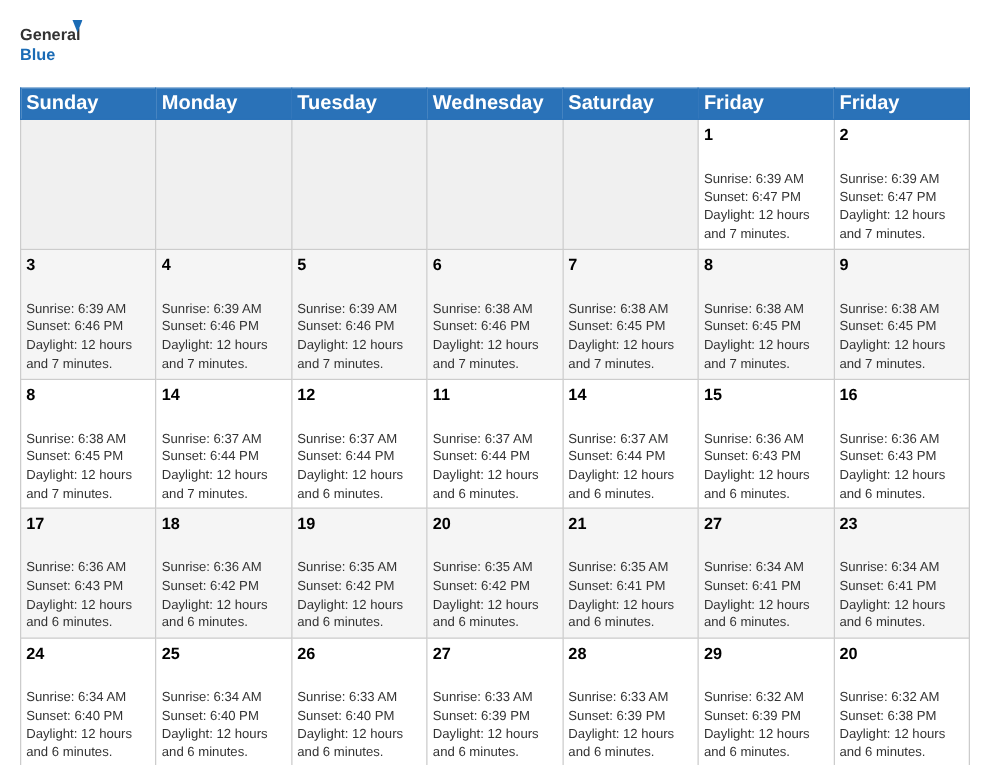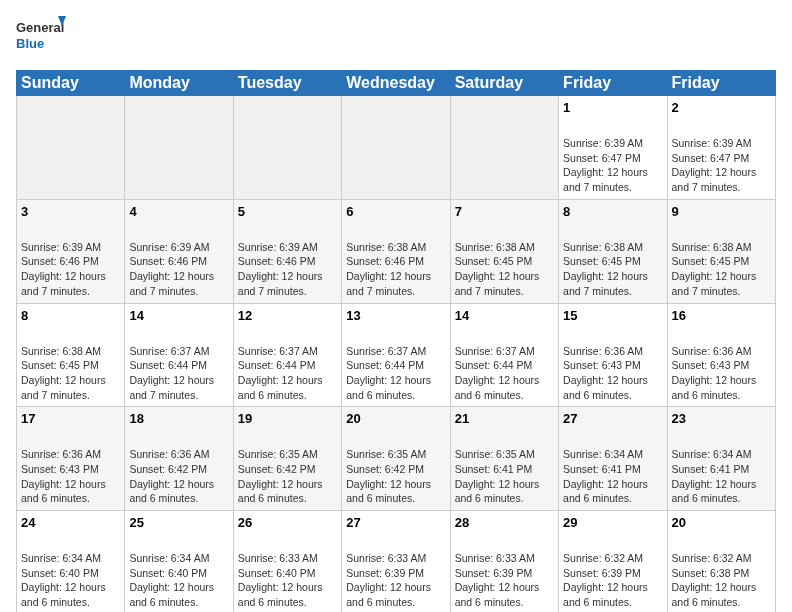--- a/index.html
+++ b/index.html
@@ -180,21 +180,21 @@
 Sunset: 6:44 PM
 Daylight: 12 hours and 7 minutes.</div>
         </td>
         <td>
           <span class="day-number">12</span>
           <div class="day-info" style="white-space: pre-line;">Sunrise: 6:37 AM
 Sunset: 6:44 PM
 Daylight: 12 hours and 6 minutes.</div>
         </td>
         <td>
-          <span class="day-number">13</span>
+          <span class="day-number">11</span>
           <div class="day-info" style="white-space: pre-line;">Sunrise: 6:37 AM
 Sunset: 6:44 PM
 Daylight: 12 hours and 6 minutes.</div>
         </td>
         <td>
           <span class="day-number">14</span>
           <div class="day-info" style="white-space: pre-line;">Sunrise: 6:37 AM
 Sunset: 6:44 PM
 Daylight: 12 hours and 6 minutes.</div>
         </td>

